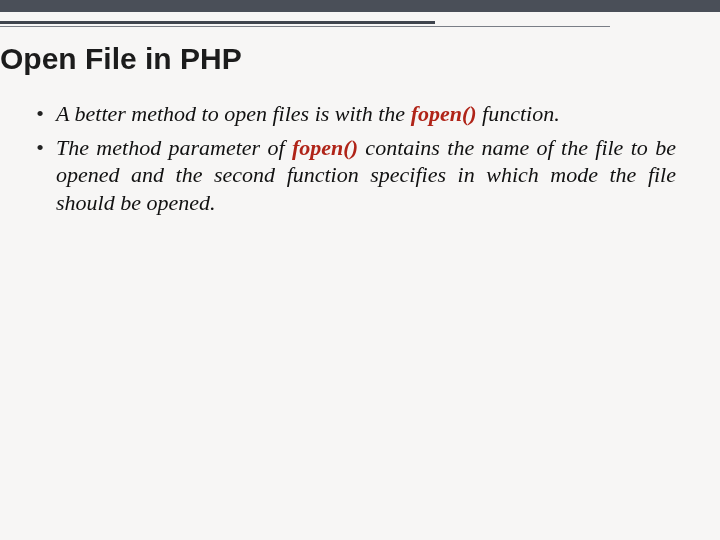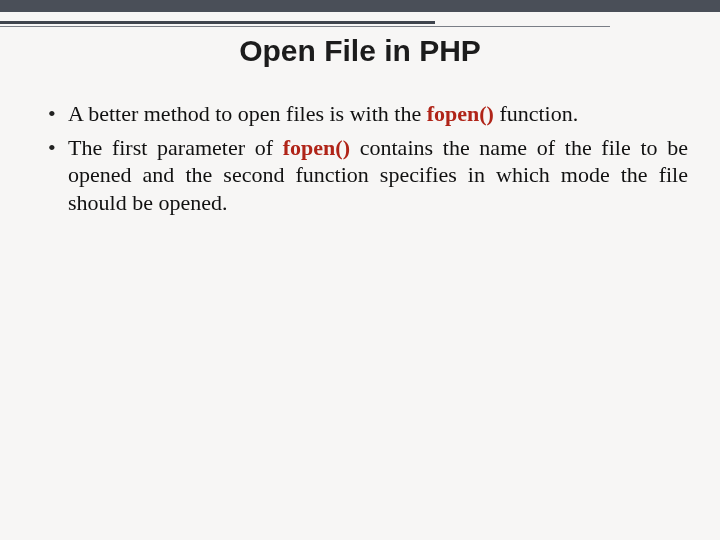--- a/index.html
+++ b/index.html
@@ -1,22 +1,22 @@
 <!DOCTYPE html>
 <html><head>
 <meta charset="utf-8">
 <style>
   * { margin:0; padding:0; box-sizing:border-box; }
   html,body { width:720px; height:540px; background:#fff; font-family:"Times New Roman", Times, serif; }
   .slide { width:720px; height:540px; position:relative; background:#f7f6f5; }
   .topbar { position:absolute; top:0; left:0; right:0; height:12px; background:#4a4f58; }
   .rule1 { position:absolute; top:21px; left:0; width:435px; height:3px; background:#3f444d; }
   .rule2 { position:absolute; top:26px; left:0; width:610px; height:1px; background:#7a7e86; }
-  .title { position:absolute; top:34px; left:0; right:0; text-align:center; font-weight:bold; font-size:30px; color:#1c1c1c; font-family:Verdana, Geneva, sans-serif; }
-  .content { position:absolute; top:100px; left:48px; width:640px; font-size:22px; color:#111; line-height:1.25; }
+  .title { position:absolute; top:42px; left:0; right:0; text-align:left; font-weight:bold; font-size:30px; color:#1c1c1c; font-family:Verdana, Geneva, sans-serif; }
+  .content { position:absolute; top:100px; left:36px; width:640px; font-size:22px; color:#111; line-height:1.25;font-style:italic; }
   .content ul { list-style:none; }
   .content li { position:relative; padding-left:20px; text-align:justify; margin-bottom:6px; }
   .content li::before { content:"•"; position:absolute; left:0; top:0; color:#222; }
   .kw { font-weight:bold; color:#B02418; }
 </style>
 </head>
 <body>
 
 <div class="slide">
   <div class="topbar"></div>
@@ -24,17 +24,17 @@
   <div class="rule2"></div>
 
   <h1 class="title">Open File in PHP</h1>
 
   <div class="content">
     <ul>
       <li>
         <span>A better method to open files is with the </span><span class="kw">fopen()</span><span> function.</span>
       </li>
       <li>
-        <span>The first parameter of </span><span class="kw">fopen()</span><span> contains the name of the file to be opened and the second function specifies in which mode the file should be opened.</span>
+        <span>The method parameter of </span><span class="kw">fopen()</span><span> contains the name of the file to be opened and the second function specifies in which mode the file should be opened.</span>
       </li>
     </ul>
   </div>
 </div>
 
 </body></html>

